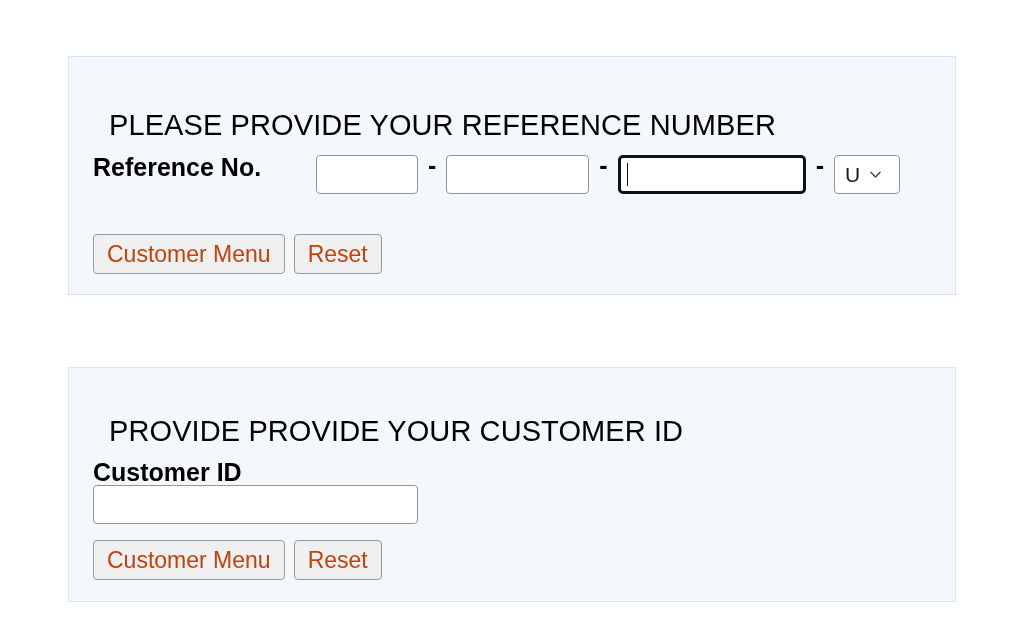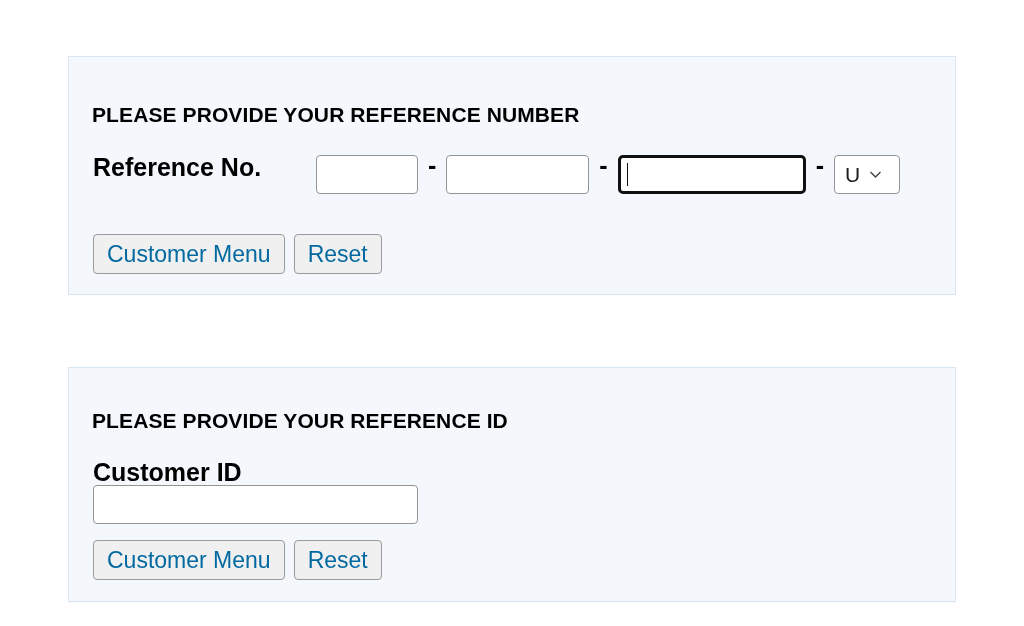--- a/index.html
+++ b/index.html
@@ -39,23 +39,23 @@
     height: 239px;
   }
   .panel--customer {
     top: 367px;
     height: 235px;
   }
 
   
   .panel-title {
     position: absolute;
-    left: 23px;
-    font-size: 21px;
-    font-weight: bold;
+    left: 40px;
+    font-size: 29px;
+    font-weight: normal;
     color: #000000;
     letter-spacing: 0.1px;
     white-space: nowrap;
     line-height: 1;
   }
   .panel--reference .panel-title { top: 30px; }
   .panel--customer  .panel-title { top: 25px; }
 
   
   .field-row {
@@ -156,21 +156,21 @@
   .panel--customer  .button-row { top: 172px; }
 
   .btn {
     box-sizing: border-box;
     height: 40px;
     background: #f0f0f0;
     border: 1px solid #9a9a9a;
     border-radius: 4px;
     font-family: "Liberation Sans", sans-serif;
     font-size: 23px;
-    color: #0369a1;
+    color: #c2410c;
     line-height: 1;
     padding: 0 13px;
     cursor: pointer;
     display: inline-flex;
     align-items: center;
     justify-content: center;
     white-space: nowrap;
   }
   .btn + .btn { margin-left: 9px; }
 </style>
@@ -215,21 +215,21 @@
 
     <div class="button-row">
       <button class="btn" type="button">Customer Menu</button>
       <button class="btn" type="button">Reset</button>
     </div>
 
   </section>
 
   <section class="panel panel--customer">
 
-    <h2 class="panel-title">PLEASE PROVIDE YOUR REFERENCE ID</h2>
+    <h2 class="panel-title">PROVIDE PROVIDE YOUR CUSTOMER ID</h2>
 
     <div class="field-row">
 
       <span class="field-label">Customer ID</span>
 
       <input class="text-input text-input--customer" type="text" placeholder="" style="">
 
     </div>
 
     <div class="button-row">

